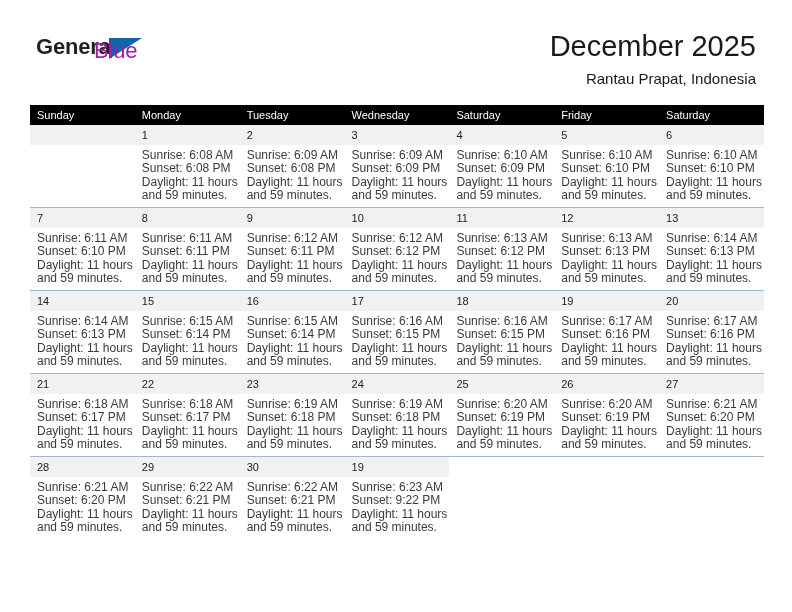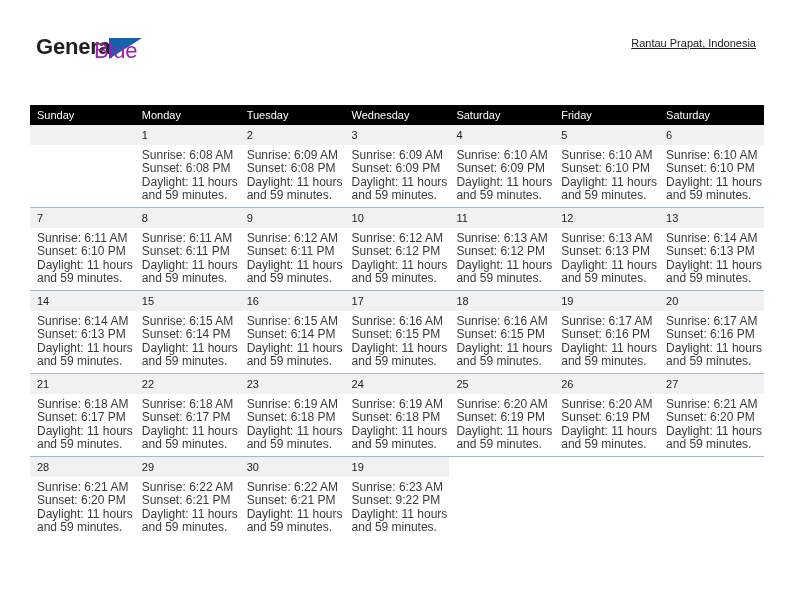--- a/index.html
+++ b/index.html
@@ -72,27 +72,26 @@
     text-align: right;
   }
   .cal-title {
     font-size: 29px;
     font-weight: normal;
     color: #1a1a1a;
     line-height: 36px;
     white-space: nowrap;
   }
   .cal-subtitle {
-    font-size: 11px;
+    font-size: 15px;
     font-weight: normal;
     color: #1a1a1a;
     line-height: 22px;
     margin-top: 4px;
     white-space: nowrap;
-    text-decoration: underline;
   }
 
   
   .calendar {
     position: absolute;
     left: 30px;
     top: 105px;
     width: 734px;
     border-collapse: collapse;
     table-layout: fixed;
@@ -155,20 +154,21 @@
 
   <div class="masthead">
 
     <div class="logo">
       <span class="logo-general">General</span>
       <span class="logo-triangle"></span>
       <span class="logo-blue">Blue</span>
     </div>
 
     <div class="title-block">
+      <div class="cal-title">December 2025</div>
       <div class="cal-subtitle">Rantau Prapat, Indonesia</div>
     </div>
 
   </div>
 
   <table class="calendar">
     <thead>
       <tr>
         <th>Sunday</th>
         <th>Monday</th>

